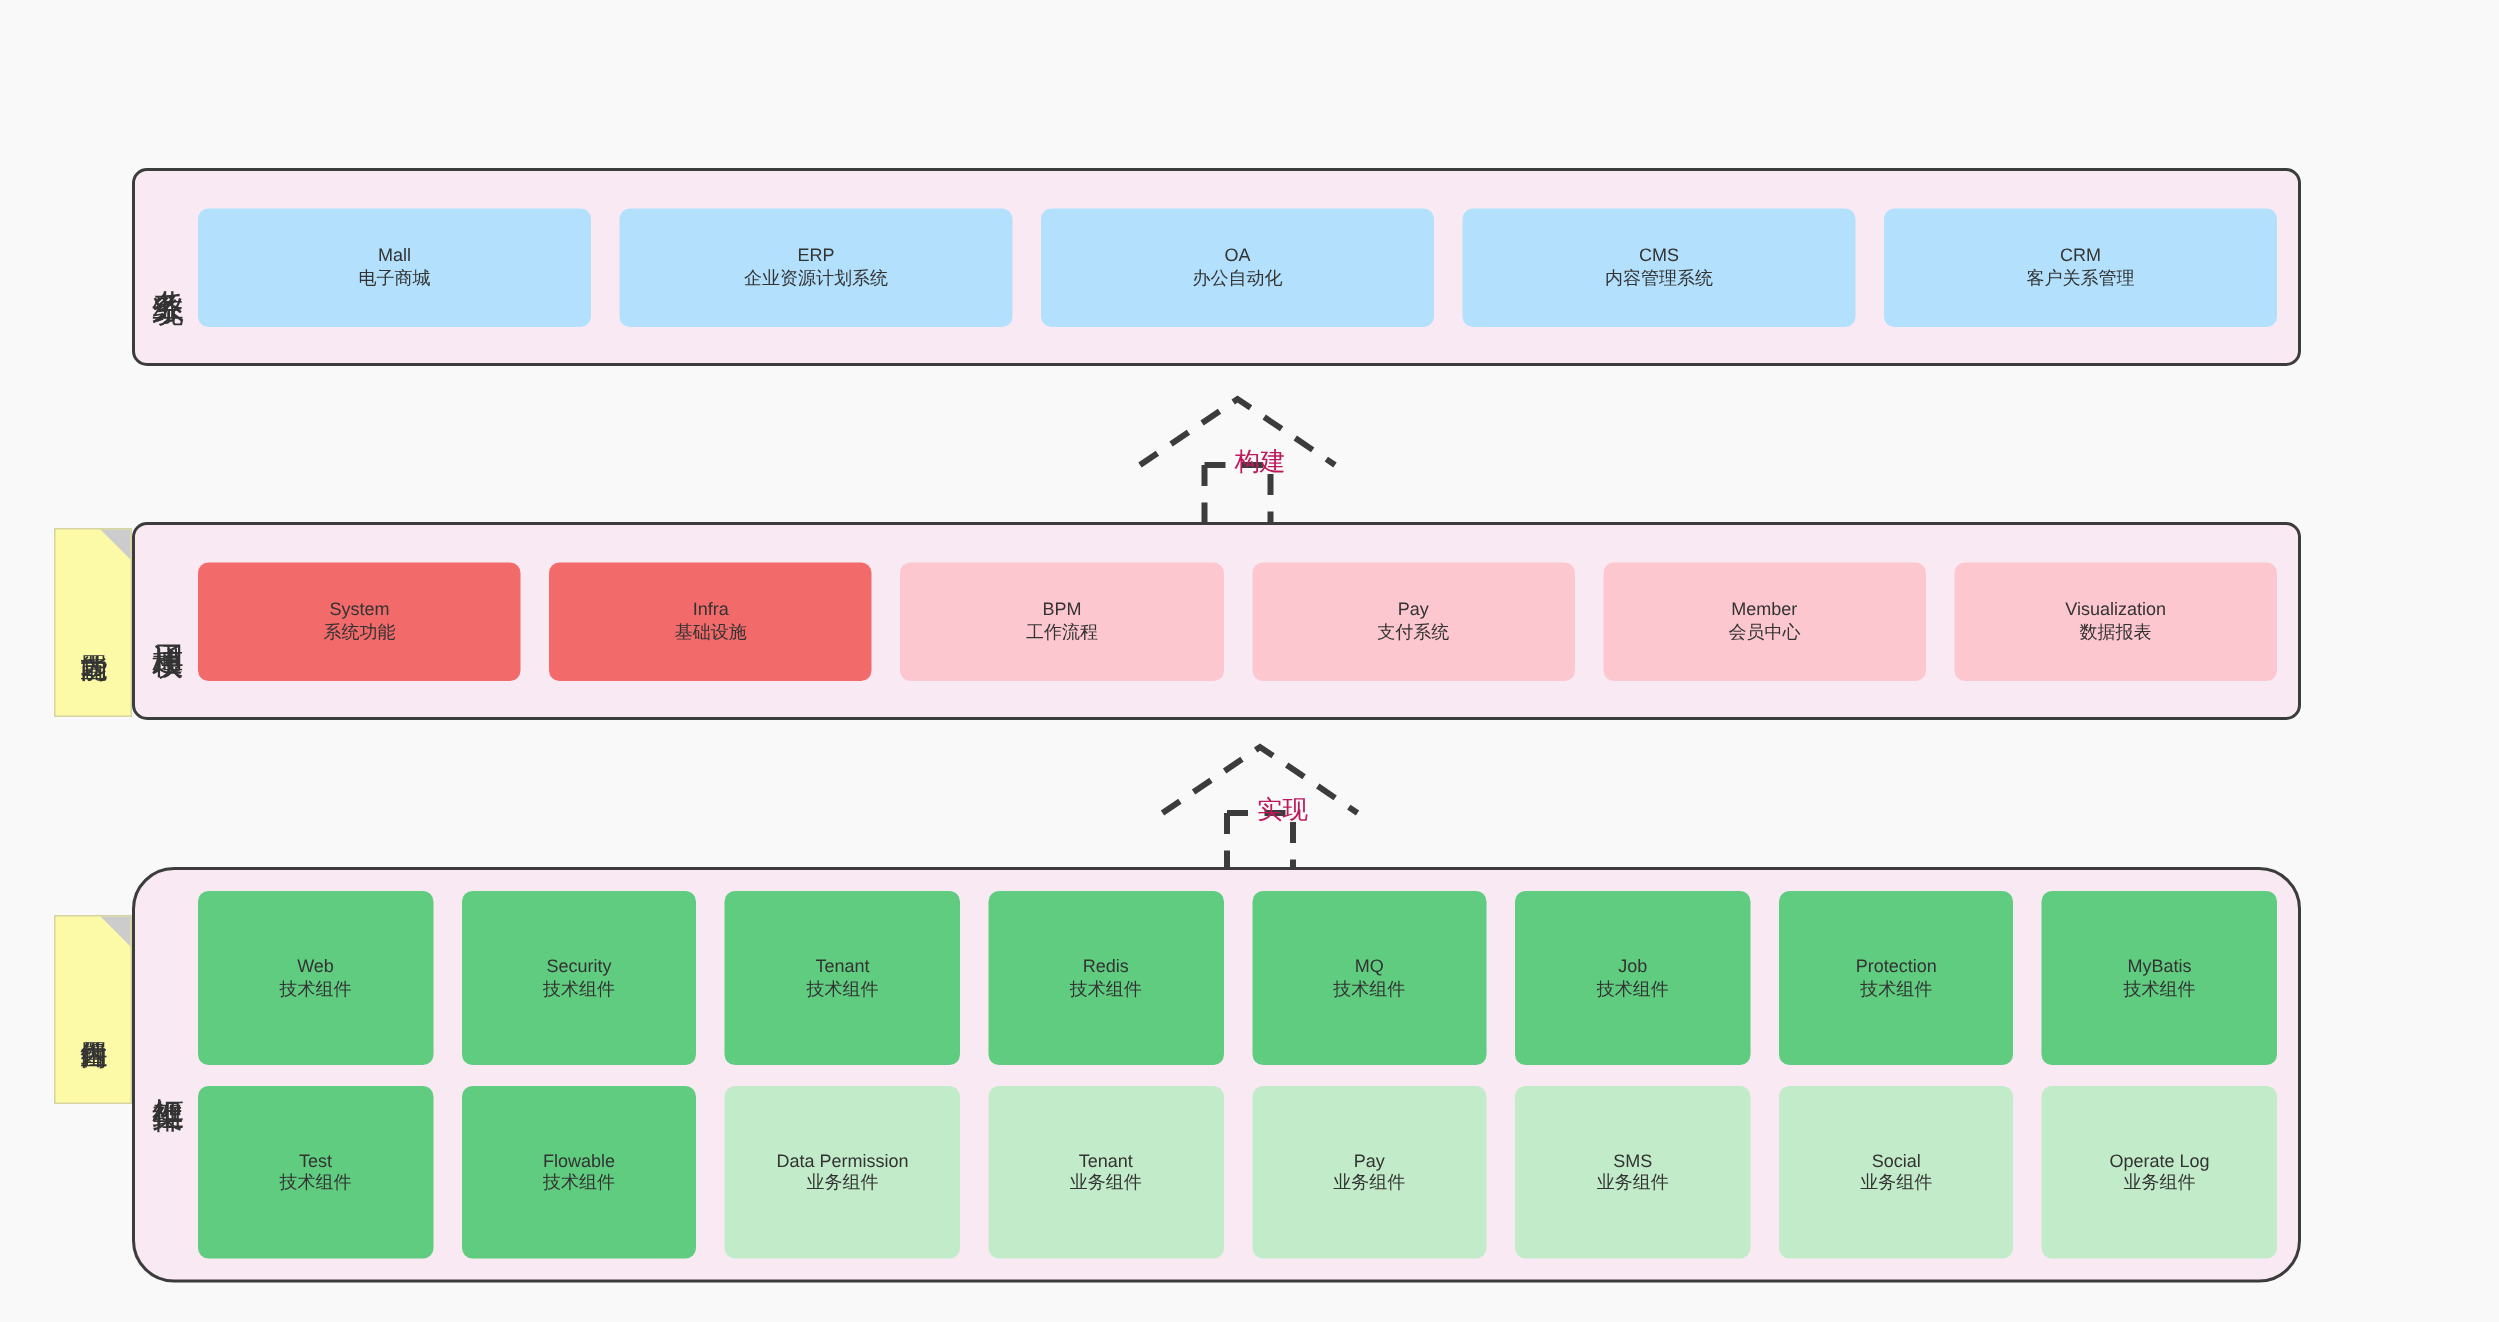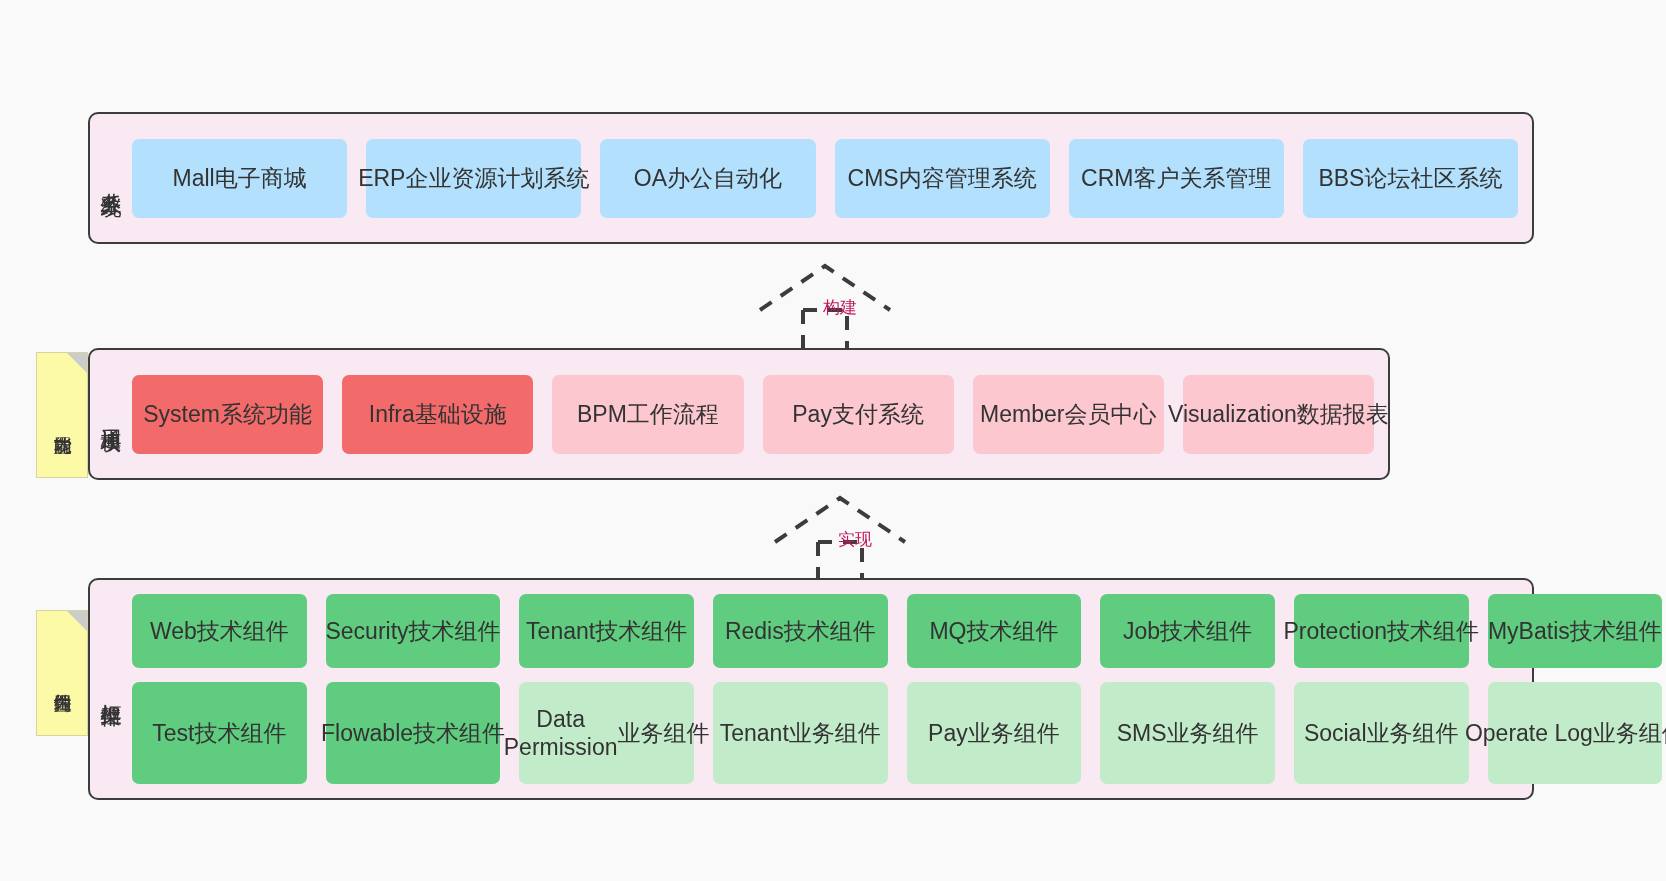--- a/index.html
+++ b/index.html
@@ -64,45 +64,45 @@
     align-items: stretch;
     flex: 1 1 auto;
   }
   .layer-1 .row, .layer-2 .row { max-height: 79px; }
 
   
   .card {
     flex: 1 1 0;
     border-radius: 7px;
     display: flex;
-    flex-direction: row;
+    flex-direction: column;
     align-items: center;
     justify-content: center;
     text-align: center;
     line-height: 1.22;
-    font-size: 23px;
+    font-size: 12px;
     color: #333333;
     box-sizing: border-box;
     padding: 4px 4px;
     min-width: 0;
   }
   .card .ttl { white-space: nowrap; }
   .card .sub { white-space: nowrap; }
   .card.wrap .ttl { white-space: normal; }
 
   .c-blue      { background: #b3e0fc; }
   .c-red       { background: #f26a6a; }
   .c-pink      { background: #fcc7cf; }
   .c-green     { background: #5fcc7f; }
   .c-lightgreen{ background: #c2ebc9; }
 
   
   .layer-1 { left: 88px;  top: 112px; width: 1446px; height: 132px; }
-  .layer-2 { left: 88px;  top: 348px; width: 1302px; height: 132px; }
-  .layer-3 { left: 88px;  top: 578px; width: 1446px; height: 222px; }
+  .layer-2 { left: 88px;  top: 348px; width: 1446px; height: 132px; }
+  .layer-3 { left: 88px;  top: 578px; width: 1446px; height: 277px; border-radius: 28px; }
   .layer-3 .layer-body { gap: 14px; padding: 14px 14px 14px 4px; }
 
   
   .note {
     position: absolute;
     background: #fcfaa6;
     border: 1px solid #d6d4a0;
     box-sizing: border-box;
     display: flex;
     align-items: center;
@@ -173,24 +173,20 @@
           <span class="sub">办公自动化</span>
         </div>
         <div class="card c-blue">
           <span class="ttl">CMS</span>
           <span class="sub">内容管理系统</span>
         </div>
         <div class="card c-blue">
           <span class="ttl">CRM</span>
           <span class="sub">客户关系管理</span>
         </div>
-        <div class="card c-blue">
-          <span class="ttl">BBS</span>
-          <span class="sub">论坛社区系统</span>
-        </div>
       </div>
     </div>
   </div>
 
   <div class="arrow arrow-1">
     <svg width="200" height="96" viewBox="0 0 200 96">
       <path d="M 20 52 L 85 8 L 150 52" fill="none" stroke="#3c3c3c" stroke-width="4" stroke-dasharray="14 11" stroke-linecap="butt"></path>
       <path d="M 63 52 L 107 52 L 107 96" fill="none" stroke="#3c3c3c" stroke-width="4" stroke-dasharray="14 11" stroke-linecap="butt"></path>
       <path d="M 63 52 L 63 96" fill="none" stroke="#3c3c3c" stroke-width="4" stroke-dasharray="14 11" stroke-linecap="butt"></path>
     </svg>

